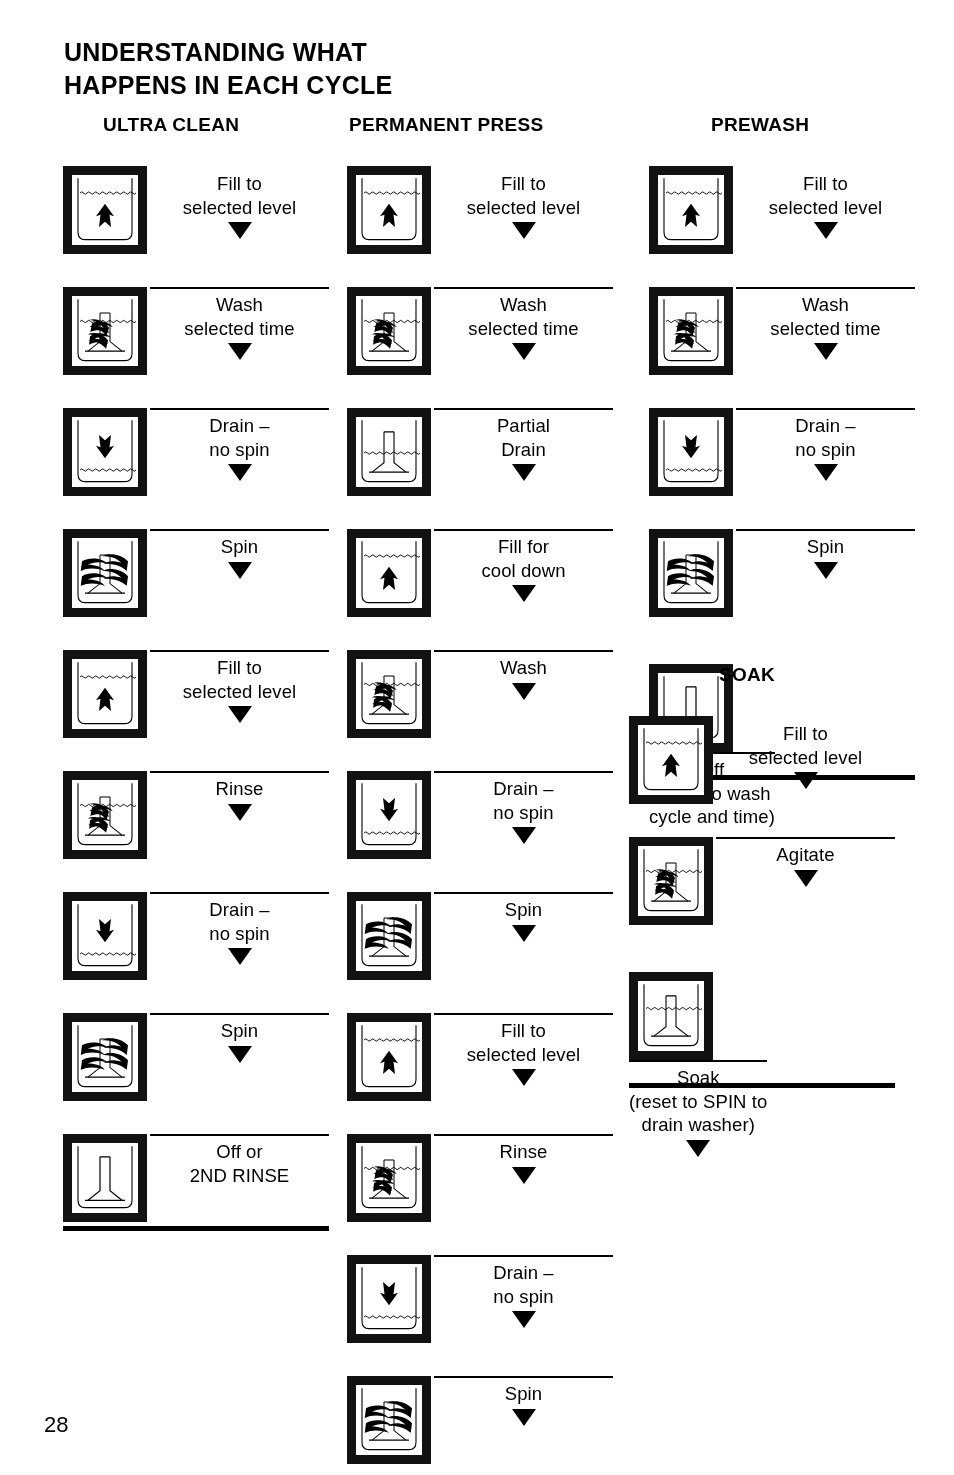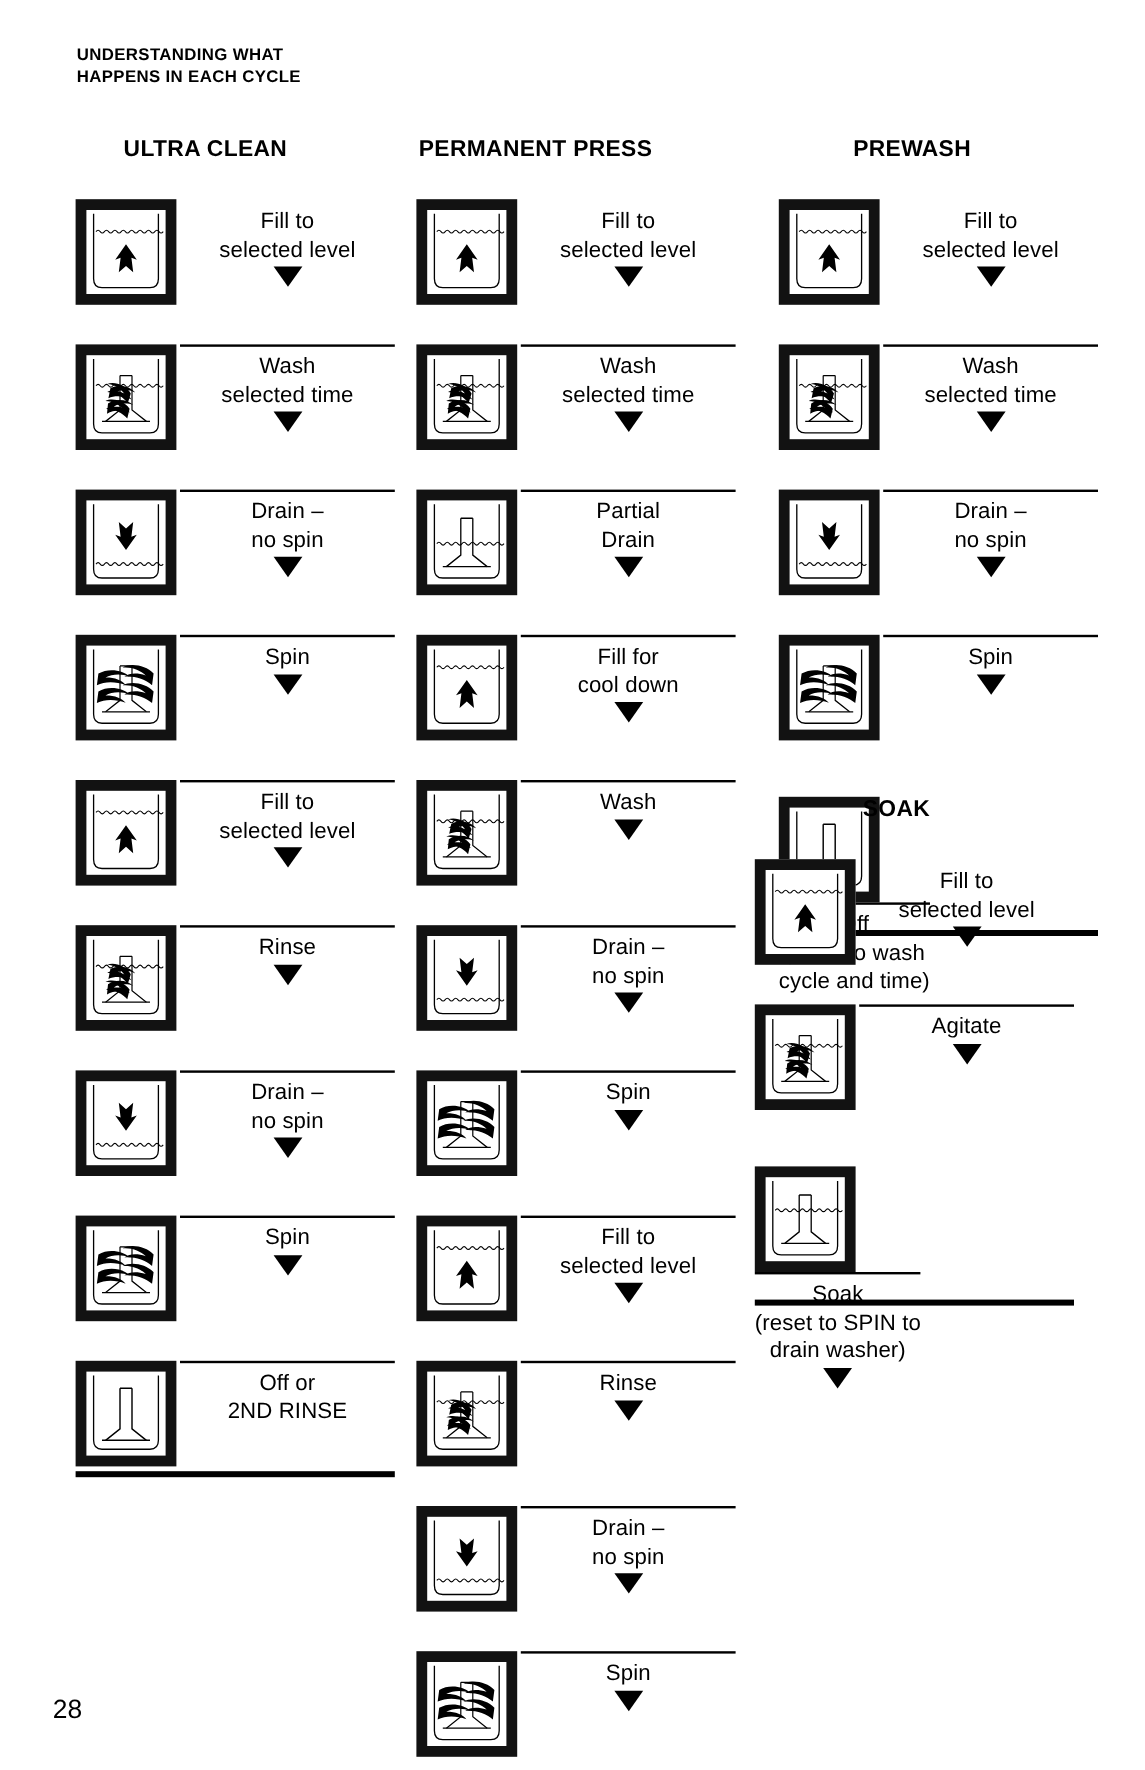--- a/index.html
+++ b/index.html
@@ -15,21 +15,21 @@
     font-family: "Liberation Sans", sans-serif;
     color: #000000;
     overflow: hidden;
   }
 
   
   #page-heading {
     position: absolute;
     left: 64px;
     top: 36px;
-    font-size: 14px;
+    font-size: 25px;
     font-weight: bold;
     letter-spacing: 0.3px;
     line-height: 1.32;
     white-space: pre-line;
   }
 
   
   .column {
     position: absolute;
     width: 266px;

